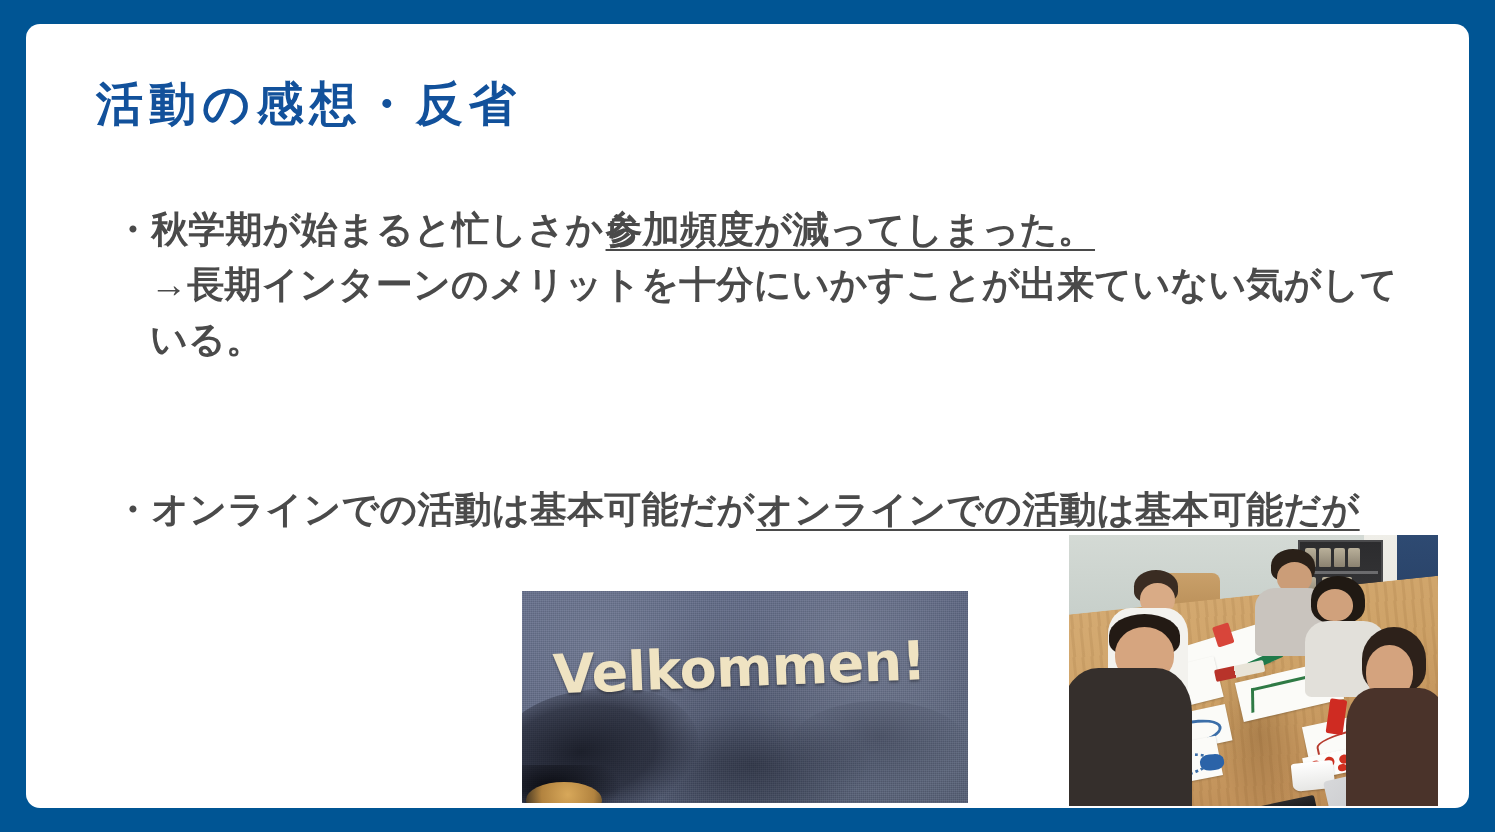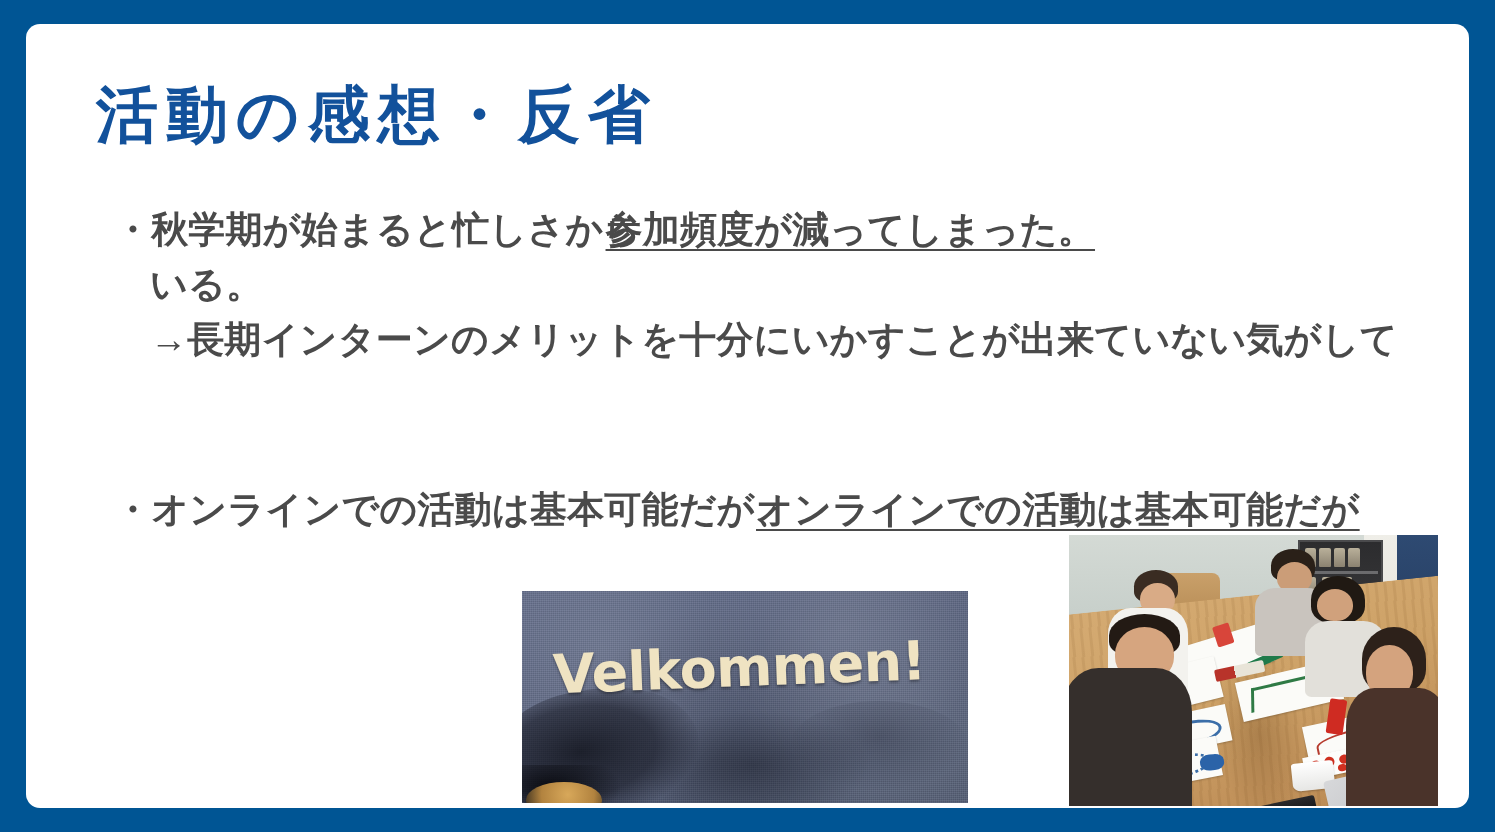--- a/index.html
+++ b/index.html
@@ -29,22 +29,22 @@
     width: 1443px;
     height: 784px;
     background: #ffffff;
     border-radius: 14px;
     overflow: hidden;
   }
 
   .slide-title {
     position: absolute;
     left: 70px;
-    top: 54px;
-    font-size: 62px;
+    top: 43px;
+    font-size: 47px;
     line-height: 74px;
     font-weight: bold;
     color: #12519B;
     letter-spacing: 0.13em;
     white-space: nowrap;
     text-align: center;
   }
 
   .body-block {
     position: absolute;
@@ -298,22 +298,22 @@
 
 <div class="slide">
   <div class="slide-inner">
 
     <div class="slide-title">活動の感想・反省</div>
 
     <div class="body-block">
 
       <div class="para para-1">
         <span class="hang"><span>・</span><span>秋学期が始まると忙しさから</span><span class="u-full">参加頻度が減ってしまった。</span></span>
+        <span class="cont">→長期インターンのメリットを十分にいかすことが出来ていない気がして</span>
         <span class="cont">いる。</span>
-        <span class="cont">→長期インターンのメリットを十分にいかすことが出来ていない気がして</span>
       </div>
 
       <div class="para para-2">
         <span class="hang"><span>・</span><span>オンラインでの活動は基本可能だが、</span><span class="u-full">オンラインでの活動は基本可能だが</span></span>
       </div>
 
     </div>
 
     <div class="photo-mat">
       <div class="mat-weave"></div>

